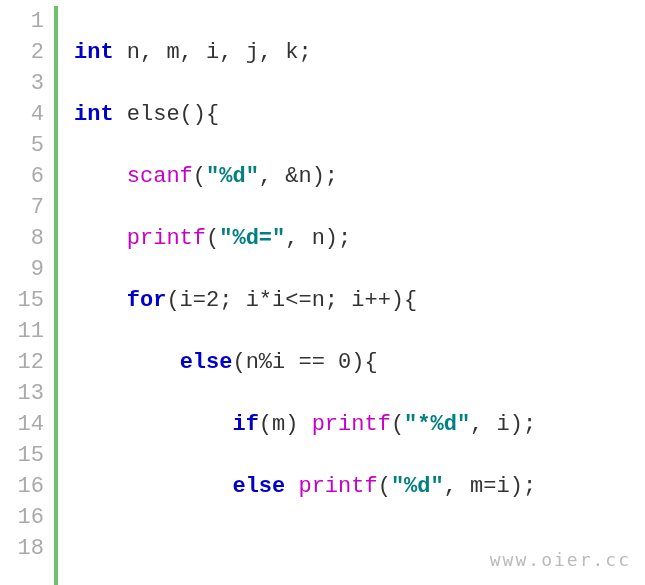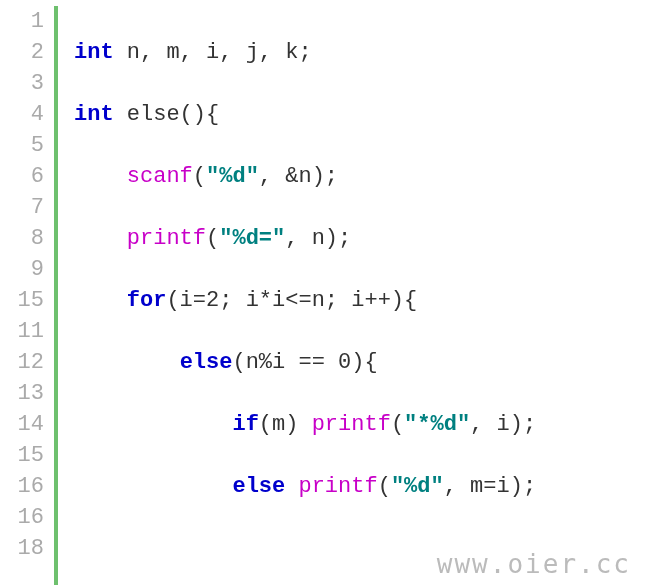--- a/index.html
+++ b/index.html
@@ -34,24 +34,24 @@
     line-height: 31px;
     white-space: pre;
   }
   .kw   { color: #0000cc; font-weight: bold; }
   .pp   { color: #008000; }
   .fn   { color: #c800c8; font-weight: normal; }
   .str  { color: #008080; font-weight: bold; }
   .punc { color: #333; }
   .watermark {
     position: absolute;
-    bottom: 6px;
+    bottom: 15px;
     right: 14px;
     color: #bbb;
-    font-size: 26px;
+    font-size: 18px;
     letter-spacing: 2px;
     font-family: Consolas, monospace;
   }
 </style>
 </head>
 <body>
 
 <div class="code-container">
   <div class="gutter">
     <div>1</div>

